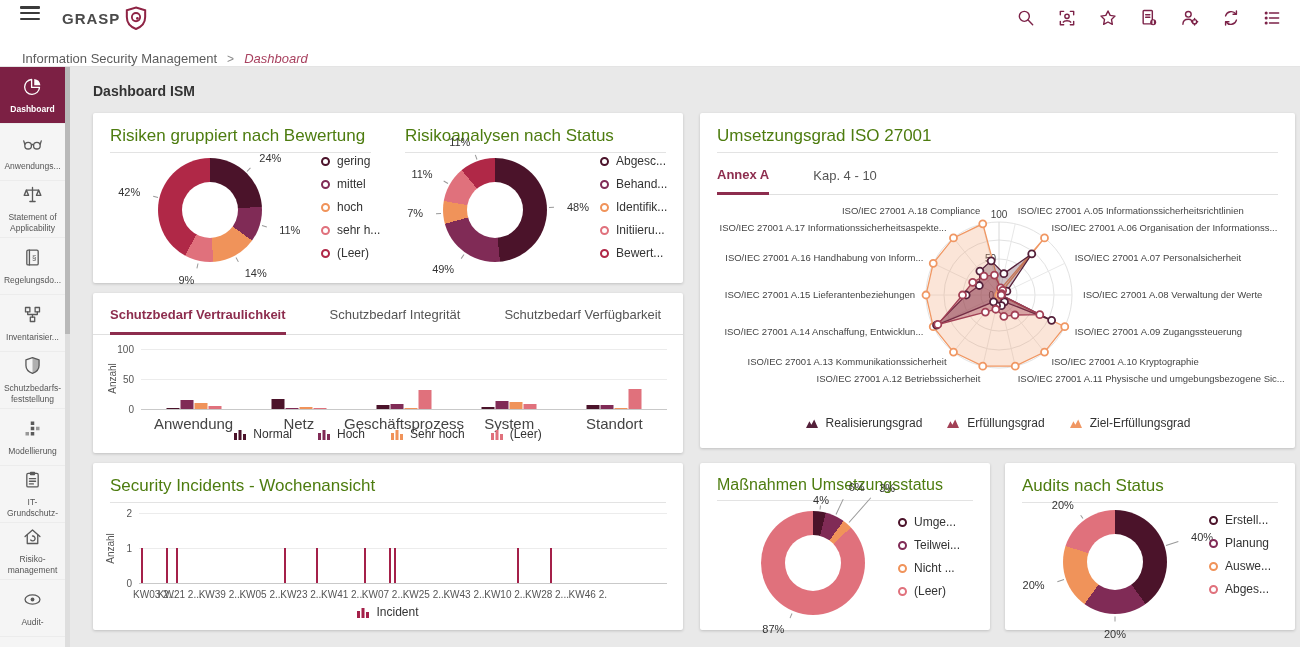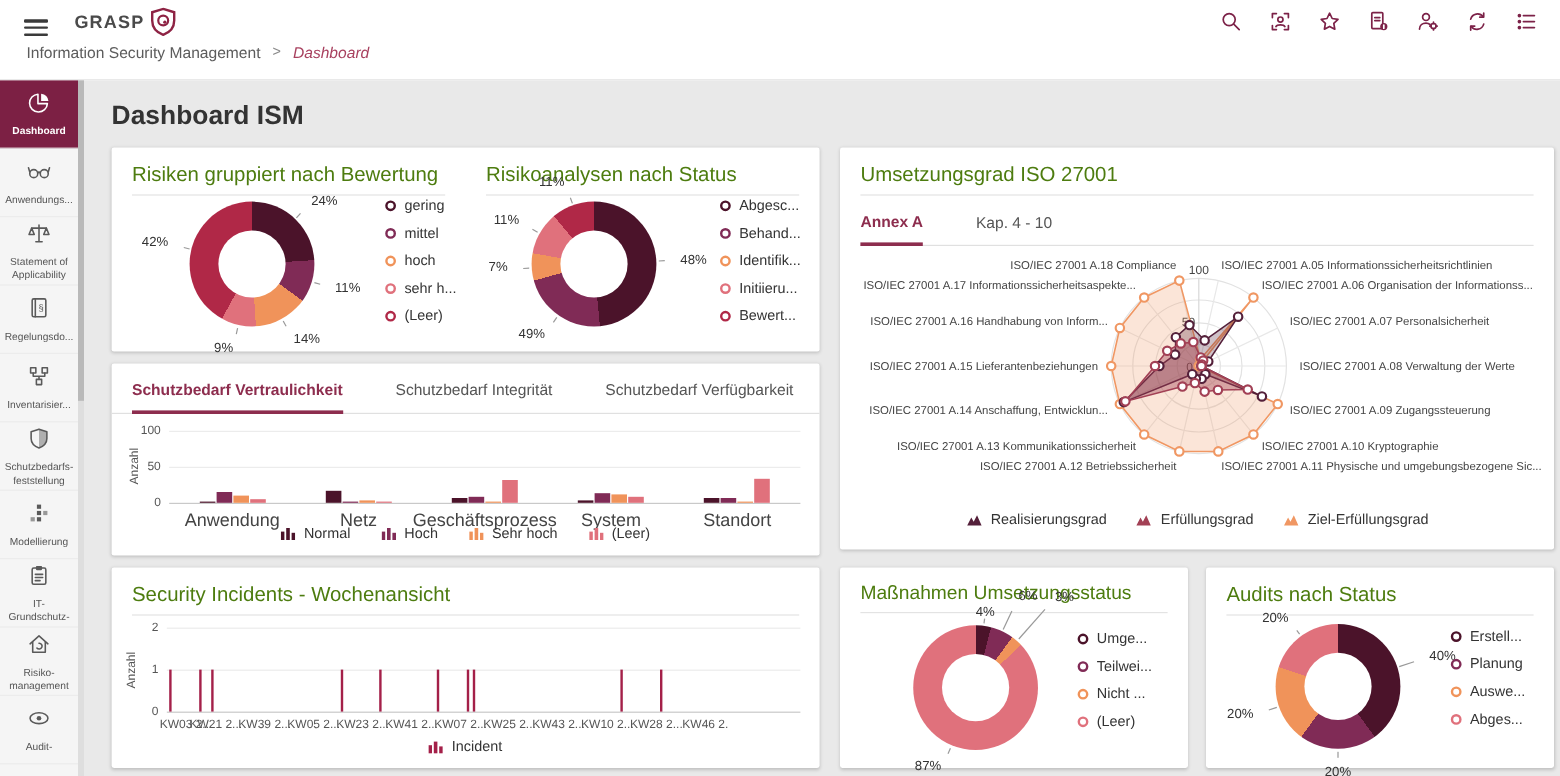--- a/index.html
+++ b/index.html
@@ -1,52 +1,52 @@
 <!DOCTYPE html>
 <html><head>
 <meta charset="utf-8">
 <style>
   * { box-sizing:border-box; margin:0; padding:0; }
   html,body { width:1300px; height:647px; overflow:hidden; }
   body { font-family:"Liberation Sans", sans-serif; background:#fff; color:#333; }
 
   
   .topbar { height:36px; background:#fff; display:flex; align-items:center; justify-content:space-between; padding:0 18px 0 20px; }
-  .topbar-left { display:flex; align-items:flex-end; gap:22px; }
+  .topbar-left { display:flex; align-items:flex-start; gap:22px; }
   .burger { width:20px; height:14px; display:flex; flex-direction:column; justify-content:space-between; cursor:pointer; }
   .burger i { display:block; height:2.5px; background:#3a3a3a; border-radius:1px; }
   .brand { display:flex; align-items:center; gap:5px; }
   .brand-text { font-size:15px; font-weight:bold; letter-spacing:1px; color:#4a4a4a; }
   .topbar-icons { display:flex; align-items:center; gap:21px; color:#7c2248; }
   .topbar-icons .ticon { width:20px; height:20px; cursor:pointer; }
   .ticon svg { width:100%; height:100%; stroke:#7c2248; fill:none; stroke-width:1.7; stroke-linecap:round; stroke-linejoin:round; }
 
   
-  .breadcrumb { height:31px; background:#fff; border-bottom:1px solid #e4e4e4; display:flex; align-items:flex-start; padding-left:22px; font-size:13px; gap:10px; }
+  .breadcrumb { height:31px; background:#fff; border-bottom:1px solid #e4e4e4; display:flex; align-items:flex-end; padding-left:22px; font-size:13px; gap:10px; }
   .bc-section { color:#5c5c5c; }
   .bc-sep { color:#8a8a8a; font-size:12px; }
   .bc-current { color:#a8415f; font-style:italic; }
 
   
   .app-body { display:flex; height:580px; background:#e9e9e9; }
 
   
   .sidebar { width:70px; background:#f5f5f5; position:relative; flex:0 0 70px; }
   .side-scroll { position:absolute; right:0; top:0; bottom:0; width:5px; background:#dedede; }
   .side-thumb { position:absolute; top:0; width:5px; height:46%; background:#b9b9b9; }
   .side-item { height:57px; display:flex; flex-direction:column; align-items:center; justify-content:center; gap:3px; cursor:pointer; border-bottom:1px solid #ececec; padding:2px 1px; width:65px; }
   .side-item .slabel { font-size:8.5px; color:#555; text-align:center; line-height:1.25; }
   .side-item svg { width:21px; height:21px; stroke:#5a5a5a; fill:none; stroke-width:1.5; stroke-linecap:round; stroke-linejoin:round; }
   .side-item.active { background:#7c2044; }
   .side-item.active .slabel { color:#fff; font-weight:bold; }
   .side-item.active svg { stroke:#fff; }
 
   
   .main { flex:1; padding:10px 10px 0 23px; overflow:hidden; }
-  .page-title { font-size:22px; font-weight:600; color:#333; margin:6px 0 14px; }
+  .page-title { font-size:14px; font-weight:600; color:#333; margin:6px 0 14px; }
   .columns { display:flex; gap:17px; }
   .col-left { width:590px; flex:0 0 590px; }
   .col-right { width:595px; flex:0 0 595px; }
   .card { background:#fff; box-shadow:0 1px 3px rgba(0,0,0,.18); border-radius:2px; position:relative; }
   .ctitle { font-size:17px; color:#4d7c0f; padding:13px 17px 6px; white-space:nowrap; }
   .rule { height:1px; background:#e3e3e3; margin:0 17px; }
 
   
   .card-donuts { height:170px; display:flex; margin-bottom:10px; }
   .donut-half { width:295px; position:relative; }

